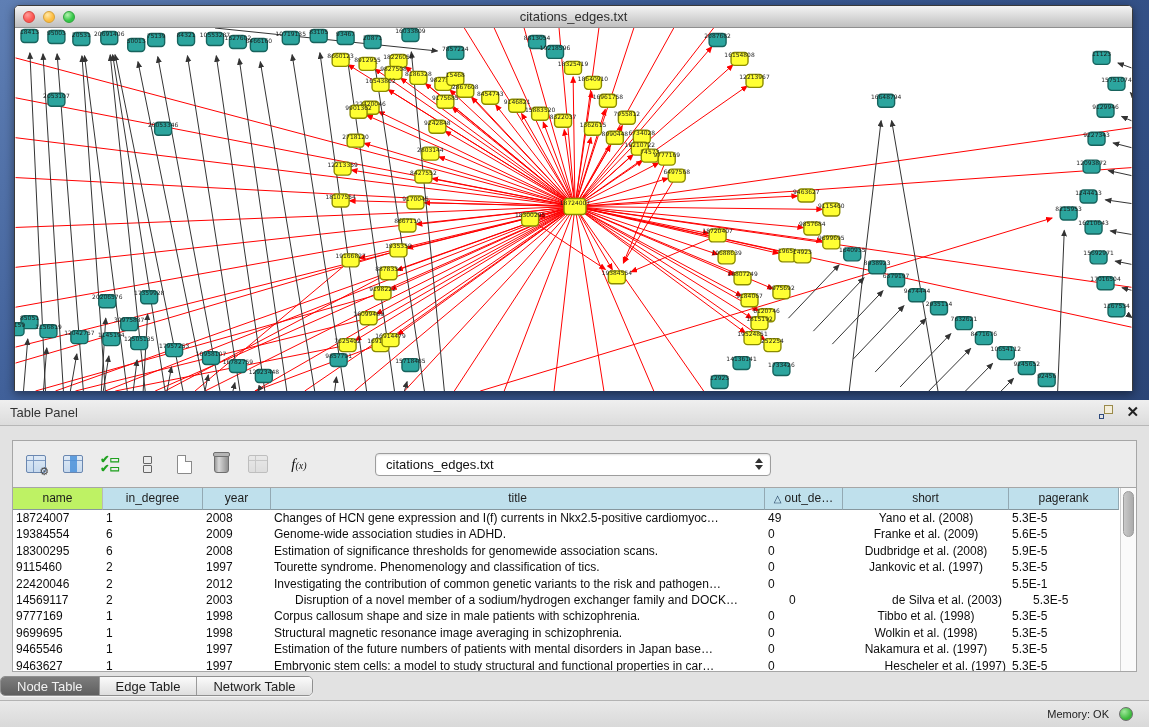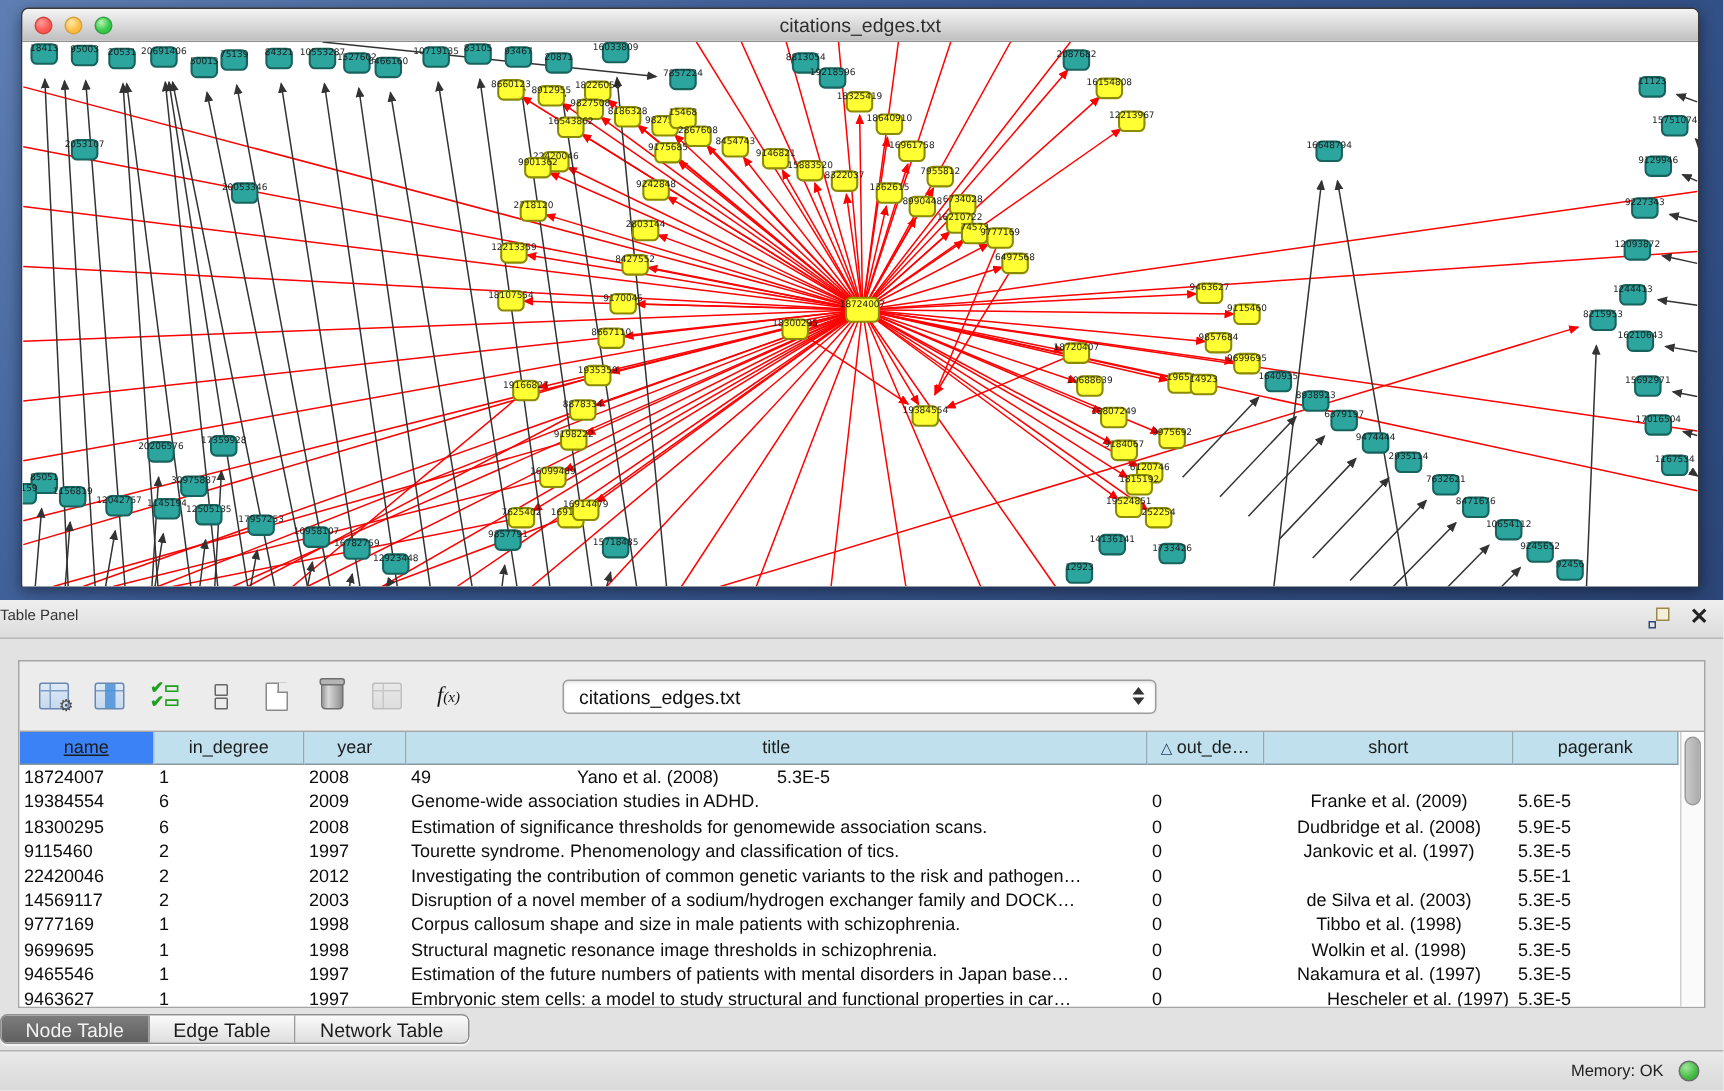--- a/index.html
+++ b/index.html
@@ -23,21 +23,21 @@
   .light.yellow{ background:radial-gradient(circle at 35% 30%,#ffe9a8,#FDBC40 60%); border:1px solid #d6a138; }
   .light.green { background:radial-gradient(circle at 35% 30%,#b6f2b0,#34C748 60%); border:1px solid #2fa33d; }
   .graph-canvas { position:relative; width:1117px; height:363px; background:#fff; overflow:hidden; }
   .graph-canvas svg { display:block; }
   .graph-node-label { font-family:"DejaVu Sans", sans-serif; }
 
   
   .lower { position:absolute; left:0; top:400px; width:1149px; height:327px; background:#E2E2E2; }
   .panel-header { height:26px; background:linear-gradient(#EFEFEF,#DCDCDC);
     border-bottom:1px solid #b7b7b7; position:relative; }
-  .panel-title { position:absolute; left:0; top:5px; font-size:10px; color:#333; }
+  .panel-title { position:absolute; left:10px; top:5px; font-size:13px; color:#333; }
   .panel-header-icons { position:absolute; right:10px; top:4px; display:flex; gap:12px; align-items:center; }
   .float-ico { width:16px; height:16px; position:relative; cursor:default; }
   .float-ico .sq1 { position:absolute; right:1px; top:1px; width:9px; height:9px; border:1.5px solid #9a8a4a; background:#f4eeda; }
   .float-ico .sq2 { position:absolute; left:1px; bottom:1px; width:5px; height:5px; border:1.5px solid #2e4a7c; }
   .close-x { font-size:15px; font-weight:bold; color:#222; line-height:16px; cursor:default; }
 
   .panel-box { position:absolute; left:12px; top:40px; width:1125px; height:232px;
     border:1px solid #a6a6a6; background:#ECECEC; }
   .toolbar { height:46px; display:flex; align-items:center; padding-left:12px; gap:15px; }
   .tb-ico { width:22px; height:22px; display:flex; align-items:center; justify-content:center; }
@@ -51,21 +51,21 @@
   .combo-arrows i.up { border-bottom:5px solid #333; }
   .combo-arrows i.dn { border-top:5px solid #333; }
 
   .tablewrap { position:absolute; left:0; top:46px; right:0; bottom:0; background:#fff;
     border-top:1px solid #a6a6a6; display:flex; }
   .tbl { flex:1; display:flex; flex-direction:column; overflow:hidden; }
   .thead { display:flex; height:22px; }
   .th { border-right:1px solid #93A9B3; border-bottom:1px solid #87979E;
     background:#BFE0EC; font-size:12px; color:#1c1c1c; text-align:center; line-height:21px;
     overflow:hidden; white-space:nowrap; flex-shrink:0; }
-  .th.gray { background:#3b82f6; border-right-color:#b9b9b9;text-decoration:underline; }
+  .th.gray { background:#bef264; border-right-color:#b9b9b9; }
   .sort-tri { display:inline-block; font-size:10px; margin-right:3px; color:#1b3a5c; }
   .trow { display:flex; height:16.4px; font-size:12px; color:#0d0d0d; }
   .td { overflow:hidden; white-space:nowrap; flex-shrink:0; line-height:16px; padding:0 3px; }
   .vsb { width:16px; background:#FAFAFA; border-left:1px solid #cfcfcf; position:relative; }
   .vsb-thumb { position:absolute; left:2px; top:3px; width:11px; height:46px; border-radius:6px;
     background:linear-gradient(90deg,#c9c9c9,#ababab); border:1px solid #9b9b9b; }
 
   .tabsrow { position:absolute; left:0; right:0; top:276px; height:24px; display:flex; }
   .seg { display:flex; border:1px solid #8f8f8f; border-radius:5px; overflow:hidden; height:20px;
     box-shadow:0 1px 1px rgba(255,255,255,.7); }
@@ -851,20 +851,21 @@
             <div class="th" style="width: 494px;">title</div>
             <div class="th" style="width: 78px;"><span class="sort-tri">△</span>out_de…</div>
             <div class="th" style="width: 166px;">short</div>
             <div class="th" style="width: 110px;">pagerank</div>
           </div>
         <div id="tbody">
             <div class="trow">
               <div class="td" style="width: 90px;">18724007</div>
               <div class="td" style="width: 100px;">1</div>
               <div class="td" style="width: 68px;">2008</div>
+              <div class="td" style="width: 494px;">Changes of HCN gene expression and I(f) currents in Nkx2.5-positive cardiomyoc…</div>
               <div class="td" style="width: 78px;">49</div>
               <div class="td" style="width: 166px; text-align: center;">Yano et al. (2008)</div>
               <div class="td" style="width: 110px;">5.3E-5</div>
             </div>
             <div class="trow">
               <div class="td" style="width: 90px;">19384554</div>
               <div class="td" style="width: 100px;">6</div>
               <div class="td" style="width: 68px;">2009</div>
               <div class="td" style="width: 494px;">Genome-wide association studies in ADHD.</div>
               <div class="td" style="width: 78px;">0</div>
@@ -895,39 +896,39 @@
               <div class="td" style="width: 68px;">2012</div>
               <div class="td" style="width: 494px;">Investigating the contribution of common genetic variants to the risk and pathogen…</div>
               <div class="td" style="width: 78px;">0</div>
               <div class="td" style="width: 166px; text-align: center; margin-top: 40px;">Stergiakouli et al. (2012)</div>
               <div class="td" style="width: 110px;">5.5E-1</div>
             </div>
             <div class="trow">
               <div class="td" style="width: 90px;">14569117</div>
               <div class="td" style="width: 100px;">2</div>
               <div class="td" style="width: 68px;">2003</div>
-              <div class="td" style="width: 494px;">Disruption of a novel member of a sodium/hydrogen exchanger family and DOCK…</div>
+              <div class="td" style="width: 494px; margin-left: 21px;">Disruption of a novel member of a sodium/hydrogen exchanger family and DOCK…</div>
               <div class="td" style="width: 78px;">0</div>
               <div class="td" style="width: 166px; text-align: center;">de Silva et al. (2003)</div>
               <div class="td" style="width: 110px;">5.3E-5</div>
             </div>
             <div class="trow">
               <div class="td" style="width: 90px;">9777169</div>
               <div class="td" style="width: 100px;">1</div>
               <div class="td" style="width: 68px;">1998</div>
               <div class="td" style="width: 494px;">Corpus callosum shape and size in male patients with schizophrenia.</div>
               <div class="td" style="width: 78px;">0</div>
               <div class="td" style="width: 166px; text-align: center;">Tibbo et al. (1998)</div>
               <div class="td" style="width: 110px;">5.3E-5</div>
             </div>
             <div class="trow">
               <div class="td" style="width: 90px;">9699695</div>
               <div class="td" style="width: 100px;">1</div>
               <div class="td" style="width: 68px;">1998</div>
-              <div class="td" style="width: 494px;">Structural magnetic resonance image thresholds in schizophrenia.</div>
+              <div class="td" style="width: 494px;">Structural magnetic resonance image averaging in schizophrenia.</div>
               <div class="td" style="width: 78px;">0</div>
               <div class="td" style="width: 166px; text-align: center;">Wolkin et al. (1998)</div>
               <div class="td" style="width: 110px;">5.3E-5</div>
             </div>
             <div class="trow">
               <div class="td" style="width: 90px;">9465546</div>
               <div class="td" style="width: 100px;">1</div>
               <div class="td" style="width: 68px;">1997</div>
               <div class="td" style="width: 494px;">Estimation of the future numbers of patients with mental disorders in Japan base…</div>
               <div class="td" style="width: 78px;">0</div>

